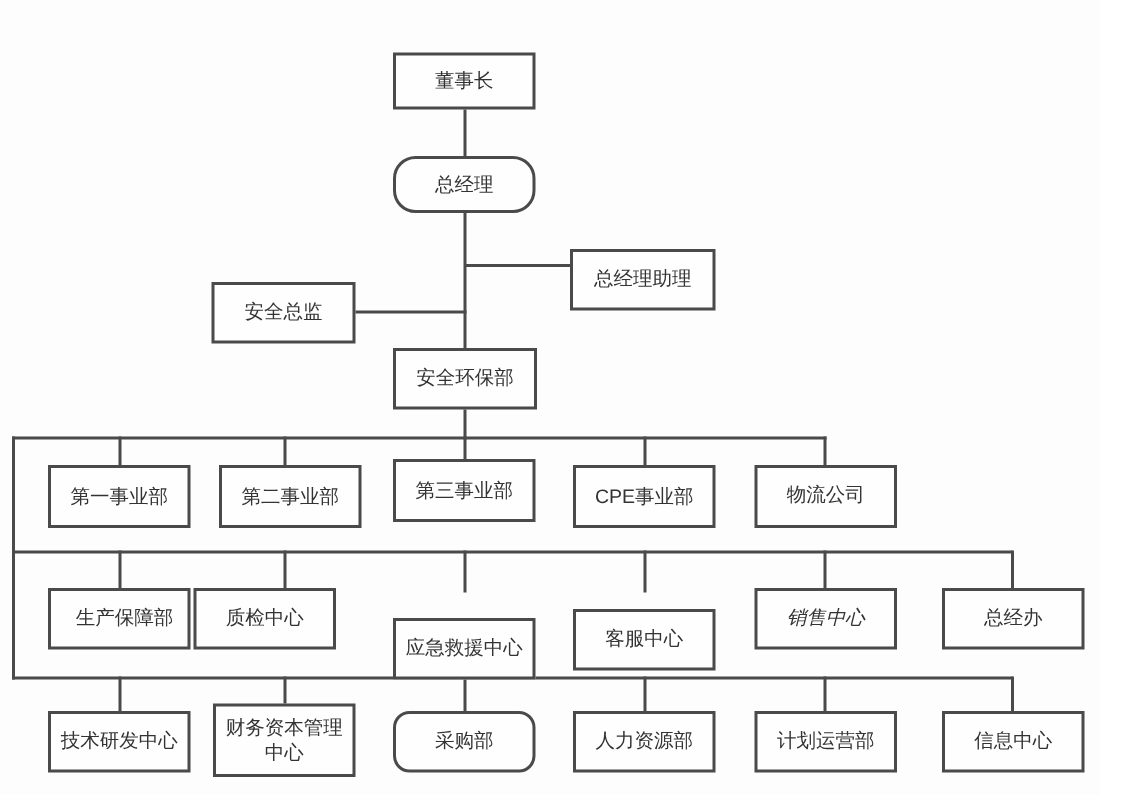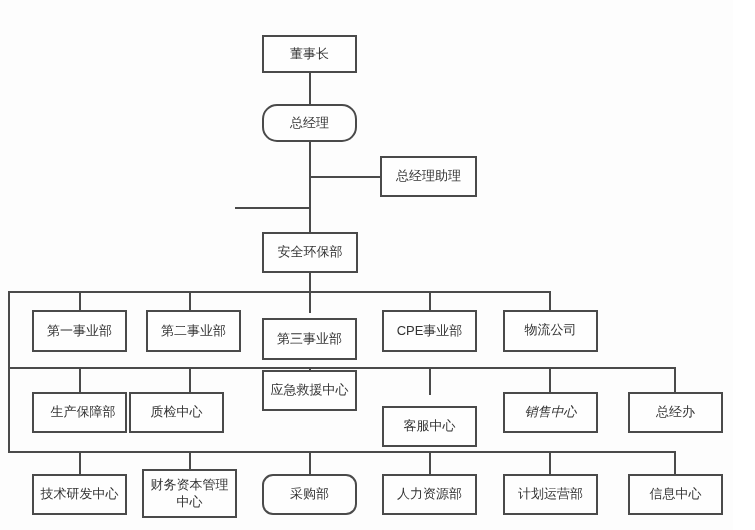--- a/index.html
+++ b/index.html
@@ -69,32 +69,33 @@
 
   <div class="vline" style="left:79px;  top:451px; height:27px;"></div>
   <div class="vline" style="left:189px; top:451px; height:27px;"></div>
   <div class="vline" style="left:309px; top:451px; height:27px;"></div>
   <div class="vline" style="left:429px; top:451px; height:27px;"></div>
   <div class="vline" style="left:549px; top:451px; height:27px;"></div>
   <div class="vline" style="left:674px; top:451px; height:27px;"></div>
 
   <div class="box" style="left:262px; top:35px; height:38px;">董事长</div>
   <div class="box" style="left:262px; top:104px; height:38px;border-radius:15px;">总经理</div>
-  <div class="box" style="left:380px; top:156px; width:97px; height:41px;">总经理助理</div>
+  <div class="box" style="left:380px; top:166px; width:97px; height:41px;">总经理助理</div>
+  <div class="box" style="left:141px; top:188px; width:96px; height:41px;">安全总监</div>
   <div class="box" style="left:262px; top:232px; width:96px; height:41px;">安全环保部</div>
 
   <div class="box" style="left:32px;  top:310px;">第一事业部</div>
   <div class="box" style="left:126px; top:310px;margin-left:20px;">第二事业部</div>
-  <div class="box" style="left:262px; top:318px;">第三事业部</div>
+  <div class="box" style="left:262px; top:306px;">第三事业部</div>
   <div class="box" style="left:382px; top:310px;">CPE事业部</div>
   <div class="box" style="left:503px; top:310px;font-family:Liberation Mono, monospace;">物流公司</div>
 
   <div class="box" style="left:32px;  top:392px; height:41px;padding-left:11px;">生产保障部</div>
   <div class="box" style="left:129px; top:392px; height:41px;">质检中心</div>
-  <div class="box" style="left:262px; top:370px; height:41px;text-align:right;">应急救援中心</div>
+  <div class="box" style="left:262px; top:412px; height:41px;text-align:right;">应急救援中心</div>
   <div class="box" style="left:382px; top:406px; height:41px;">客服中心</div>
   <div class="box" style="left:503px; top:392px; height:41px;font-style:italic;">销售中心</div>
   <div class="box" style="left:628px; top:392px; height:41px;">总经办</div>
 
   <div class="box" style="left:32px;  top:474px; height:41px;">技术研发中心</div>
   <div class="box" style="left:142px; top:469px; height:49px;">财务资本管理中心</div>
   <div class="box" style="left:262px; top:474px; height:41px;border-radius:11px;">采购部</div>
   <div class="box" style="left:382px; top:474px; height:41px;">人力资源部</div>
   <div class="box" style="left:503px; top:474px; height:41px;">计划运营部</div>
   <div class="box" style="left:628px; top:474px; height:41px;">信息中心</div>

